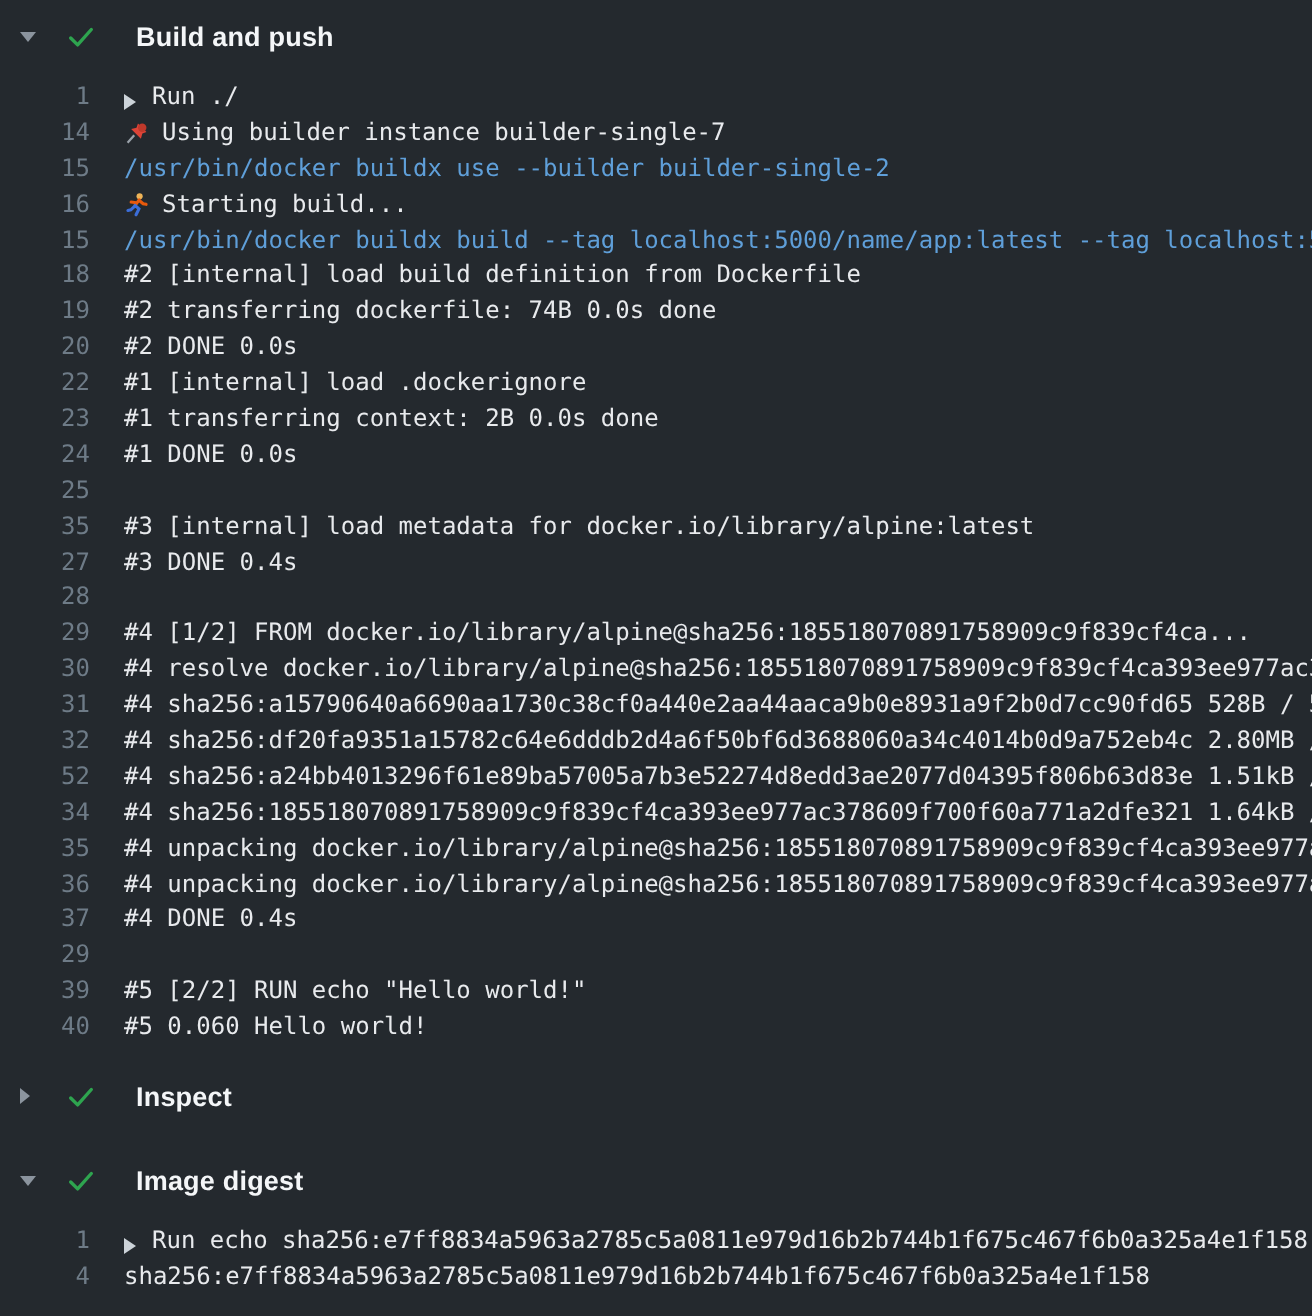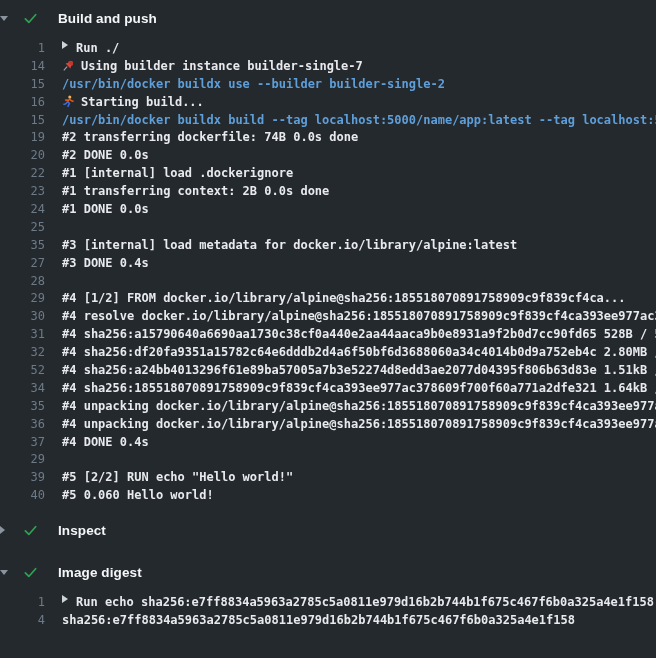--- a/index.html
+++ b/index.html
@@ -13,20 +13,21 @@
     overflow: hidden;
     background: var(--bg, #24292e);
     position: relative;
   }
   .section { margin: 0; }
   .section + .section { margin-top: 6px; }
   .section-header {
     height: 36px;
     display: flex;
     align-items: center;
+    padding-left: 10px;
     cursor: pointer;
   }
   .chevron { width: 14px; display: inline-flex; justify-content: flex-start; flex: none; }
   .tri-down {
     width: 0; height: 0;
     border-left: 4.5px solid transparent;
     border-right: 4.5px solid transparent;
     border-top: 5.5px solid var(--chevron, #8b949e);
   }
   .tri-right {
@@ -56,24 +57,24 @@
     flex: none;
     text-align: right;
     font-family: "DejaVu Sans Mono", monospace;
     font-size: 12px;
     color: var(--muted, #6e7b87);
     cursor: pointer;
   }
   .lt {
     margin-left: 17px;
     display: flex;
-    align-items: flex-start;
+    align-items: flex-end;
     font-family: "DejaVu Sans Mono", monospace;
     font-size: 12px;
-    font-weight: 700;
+    font-weight: 400;
     color: var(--text, #e8eaed);
     white-space: pre;
   }
   .lt .txt { white-space: pre; }
   .log-line.command .txt { color: var(--command, #5f9fd9); }
   .expand-marker {
     width: 0; height: 0;
     border-top: 4px solid transparent;
     border-bottom: 4px solid transparent;
     border-left: 6px solid #ccd3d9;
@@ -108,20 +109,21 @@
                 <path d="M8.6 2.2 13.8 7.4 11.3 8.3 10.4 11.6 4.4 5.6 7.7 4.7Z" fill="#dc4437"></path>
                 <circle cx="11.2" cy="4.8" r="2.6" fill="#c0392b"></circle>
               </svg></span><span class="txt">Using builder instance builder-single-7</span></span></div>
         <div class="log-line command"><span class="ln">15</span><span class="lt"><span class="txt">/usr/bin/docker buildx use --builder builder-single-2</span></span></div>
         <div class="log-line info"><span class="ln">16</span><span class="lt"><span class="inline-icon"><svg width="13" height="13" viewBox="0 0 16 16">
                 <circle cx="9.6" cy="2.6" r="1.9" fill="#edb458"></circle>
                 <path d="M9.4 4.8 6.8 8.2 M9.4 5.2 11.8 7.2 13.6 7.6 M7.6 6.6 4.4 6.2" stroke="#e8590c" stroke-width="1.9" fill="none" stroke-linecap="round"></path>
                 <path d="M6.8 8.2 9.2 10.4 7.4 14 M6.8 8.6 4.2 11 2.4 11.4" stroke="#3b6dd8" stroke-width="1.9" fill="none" stroke-linecap="round"></path>
               </svg></span><span class="txt">Starting build...</span></span></div>
         <div class="log-line command"><span class="ln">15</span><span class="lt"><span class="txt">/usr/bin/docker buildx build --tag localhost:5000/name/app:latest --tag localhost:5</span></span></div>
+        <div class="log-line output"><span class="ln">18</span><span class="lt"><span class="txt">#2 [internal] load build definition from Dockerfile</span></span></div>
         <div class="log-line output"><span class="ln">19</span><span class="lt"><span class="txt">#2 transferring dockerfile: 74B 0.0s done</span></span></div>
         <div class="log-line output"><span class="ln">20</span><span class="lt"><span class="txt">#2 DONE 0.0s</span></span></div>
         <div class="log-line output"><span class="ln">22</span><span class="lt"><span class="txt">#1 [internal] load .dockerignore</span></span></div>
         <div class="log-line output"><span class="ln">23</span><span class="lt"><span class="txt">#1 transferring context: 2B 0.0s done</span></span></div>
         <div class="log-line output"><span class="ln">24</span><span class="lt"><span class="txt">#1 DONE 0.0s</span></span></div>
         <div class="log-line empty"><span class="ln">25</span><span class="lt"><span class="txt"></span></span></div>
         <div class="log-line output"><span class="ln">35</span><span class="lt"><span class="txt">#3 [internal] load metadata for docker.io/library/alpine:latest</span></span></div>
         <div class="log-line output"><span class="ln">27</span><span class="lt"><span class="txt">#3 DONE 0.4s</span></span></div>
         <div class="log-line empty"><span class="ln">28</span><span class="lt"><span class="txt"></span></span></div>
         <div class="log-line output"><span class="ln">29</span><span class="lt"><span class="txt">#4 [1/2] FROM docker.io/library/alpine@sha256:185518070891758909c9f839cf4ca...</span></span></div>

